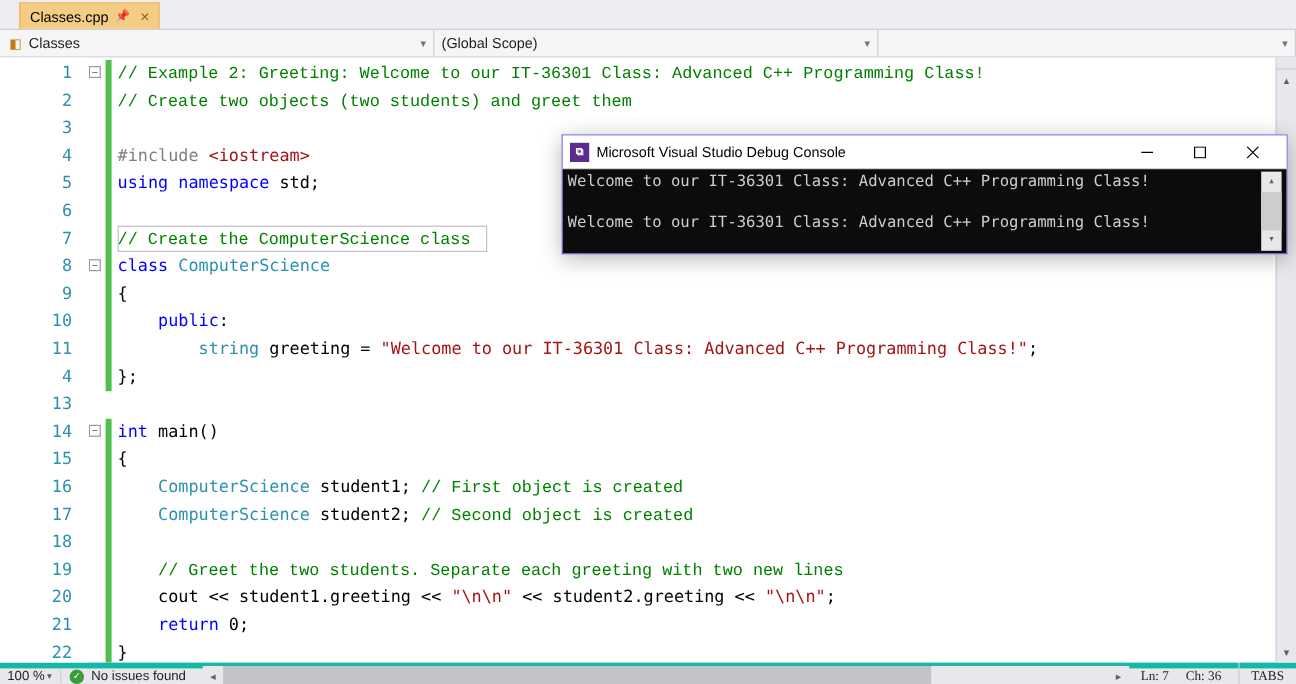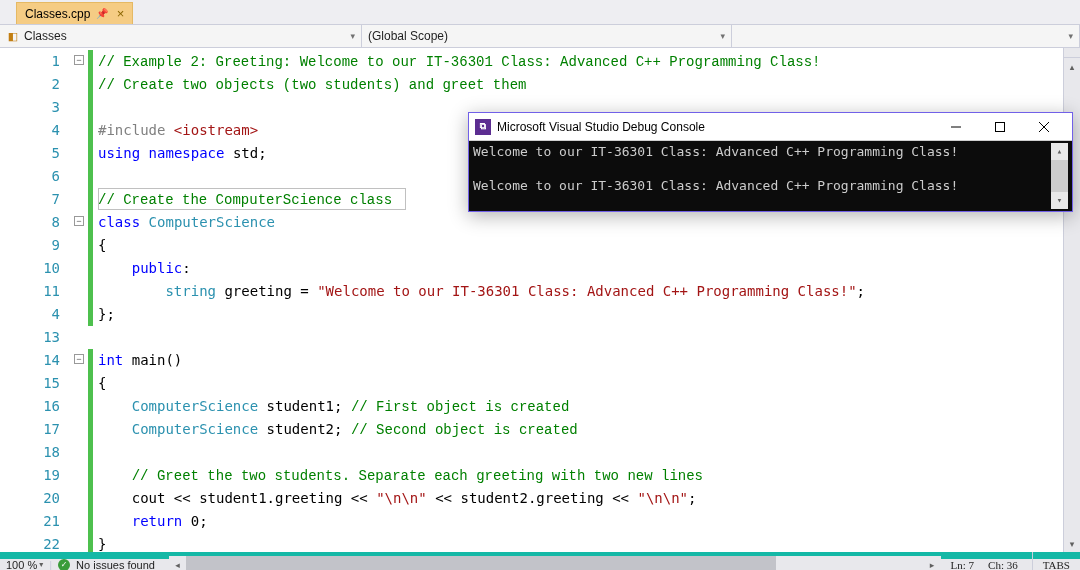--- a/index.html
+++ b/index.html
@@ -126,21 +126,21 @@
   width: 17px;
   background: #e8e8ec;
   border-left: 1px solid #cccedb;
   position: relative;
 }
 .scroll-splitter-v { height: 10px; background: #e8e8ec; border-bottom: 1px solid #cccedb; }
 .scroll-arrow { height: 17px; display: flex; align-items: center; justify-content: center; color: #606060; font-size: 9px; }
 .status-bar {
   height: 18px;
   background: #e8e8ec;
-  border-top: 7px solid #14b8a6;
+  border-top: 5px solid #14b8a6;
   display: flex;
   align-items: center;
   font-size: 11px;
   color: #1e1e1e;
 }
 .status-left { display: flex; align-items: center; gap: 6px; padding: 0 6px; }
 .status-zoom { display: flex; align-items: center; gap: 2px; }
 .status-zoom .arrow { font-size: 8px; color: #606060; }
 .ok-icon {
   width: 12px; height: 12px; border-radius: 50%;

